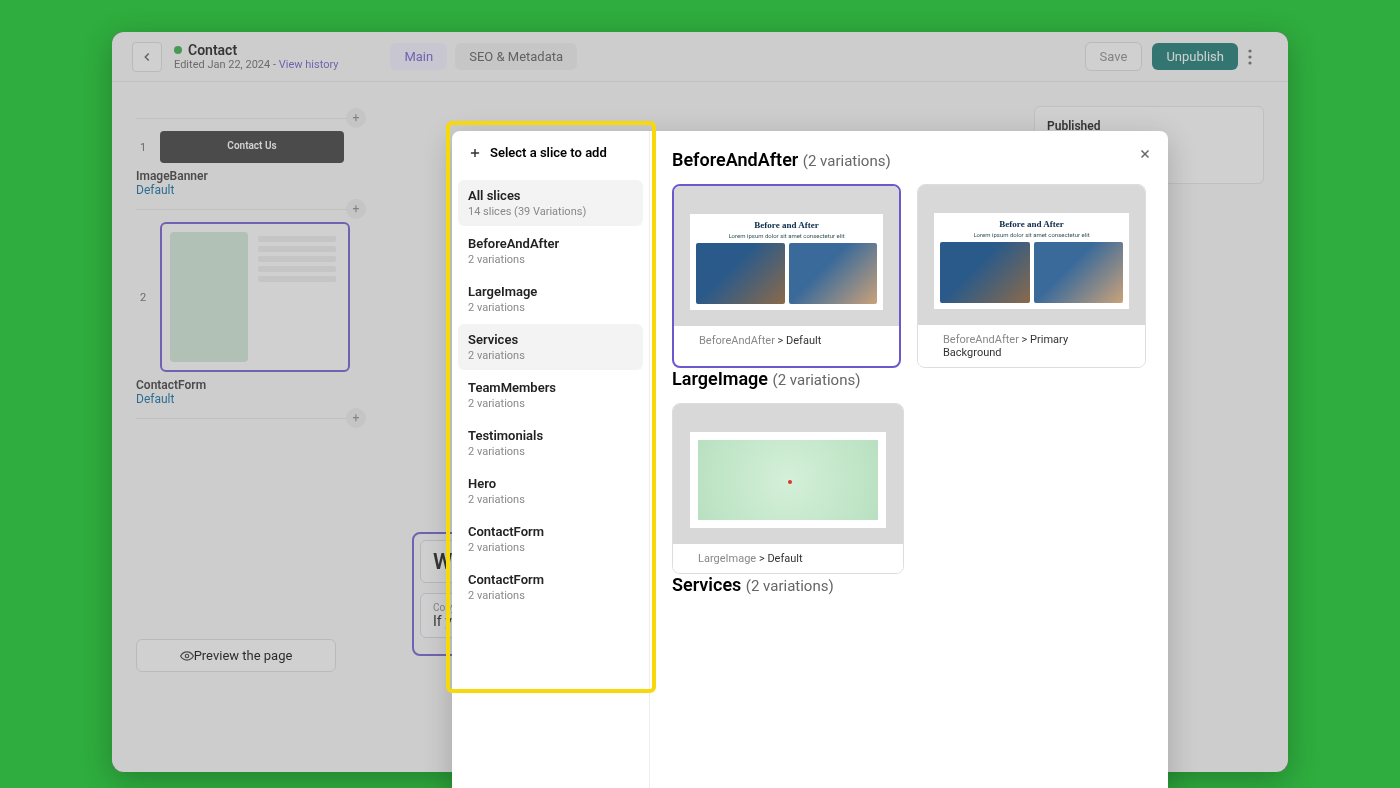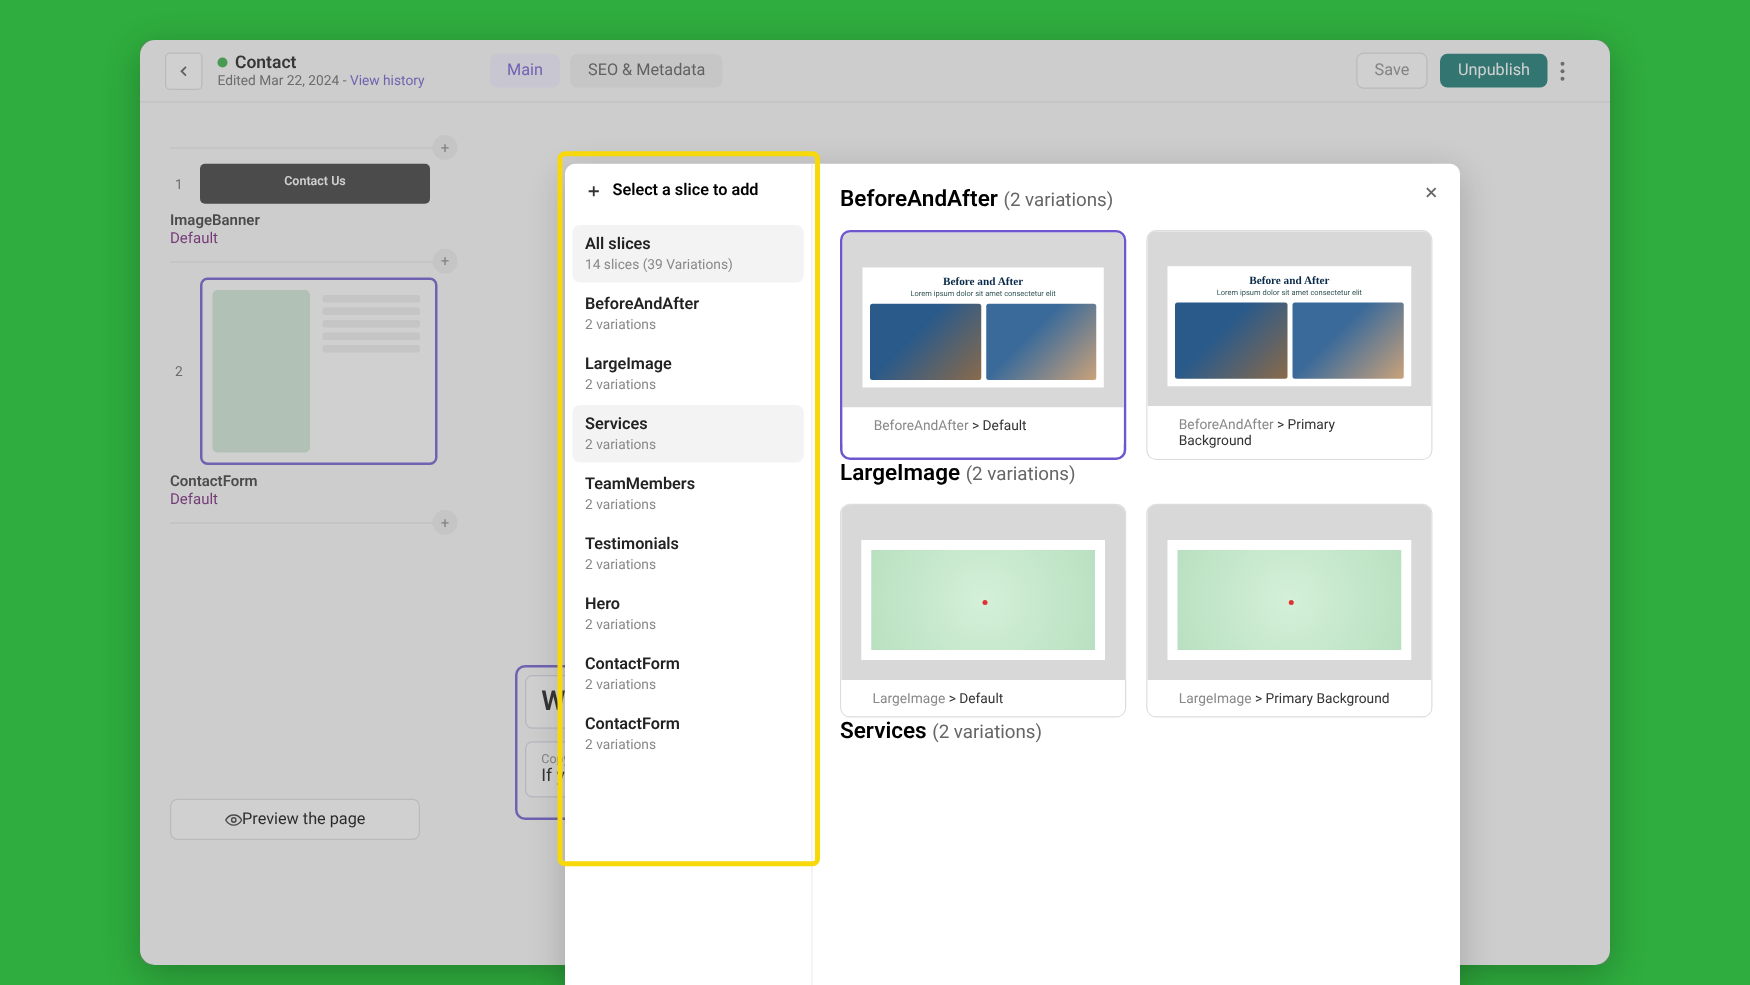--- a/index.html
+++ b/index.html
@@ -30,21 +30,21 @@
   .thumb-row { display:flex; align-items:center; gap:10px;}
   .num-badge { width:14px; text-align:center; font-size:11px; color:#666;}
   .thumb { width:184px; height:32px; background:#333; border-radius:4px; position:relative; overflow:hidden;}
   .thumb-label { position:absolute; color:#fff; font-size:10px; width:100%; text-align:center; top:9px; font-weight:600;}
   .thumb2 { width:190px; height:150px; border:2px solid #6e56cf; border-radius:6px; background:#fff; padding:8px; display:flex; gap:6px;}
   .map-mini { flex:1; background:#cfe8d6; border-radius:4px;}
   .form-mini { flex:1; display:flex; flex-direction:column; gap:4px; padding:4px;}
   .form-mini .ln { height:6px; background:#eee; border-radius:2px;}
   .slice-meta { font-size:12px; margin-top:6px;}
   .slice-meta .nm { font-weight:600; color:#333;}
-  .slice-meta .var { color:#701a75;}
+  .slice-meta .var { color:#0369a1;}
   .preview-btn { width:200px; margin-top:30px; padding:8px; border:1px solid #ddd; border-radius:6px; background:#fff; font-size:13px; display:flex; align-items:center; justify-content:center; gap:0;}
 
   .right-back { position:absolute; right:24px; top:24px; width:230px;}
   .info-card { border:1px solid #e6e6e6; border-radius:6px; padding:12px; background:#fff; font-size:12px;}
   .info-card .hd { font-weight:600; color:#111; margin-bottom:6px;}
   .info-card .row { color:#333; font-size:12px; margin-top:4px;}
 
   .center-back { position:absolute; left:300px; right:280px; top:450px;}
   .field { border:1px solid #d8d8e6; border-radius:6px; background:#fff; padding:8px 12px; margin-bottom:10px;}
   .field .lbl { font-size:10px; color:#888;}
@@ -99,21 +99,21 @@
       <svg width="14" height="14" viewBox="0 0 24 24" fill="none" stroke="#555" stroke-width="2.5">
           <path d="M15 6l-6 6 6 6"></path>
         </svg>
     </div>
     <div class="title-block">
       <div class="title-row">
         <span class="status-dot"></span>
         <span class="page-title">Contact</span>
       </div>
       <div class="subtitle">
-        <span>Edited Mar 22, 2024 - </span><a href="#">View history</a>
+        <span>Edited Jan 22, 2024 - </span><a href="#">View history</a>
       </div>
     </div>
     <div class="tabs">
       <div class="tab active">Main</div>
       <div class="tab sub">SEO &amp; Metadata</div>
     </div>
     <div class="topbar-right">
       <button class="btn-save">Save</button>
       <button class="btn-unpublish">Unpublish</button>
       <div class="more-dots">
@@ -172,20 +172,27 @@
 
       <button class="preview-btn" style="margin-top:220px;">
         <svg width="14" height="14" viewBox="0 0 24 24" fill="none" stroke="#333" stroke-width="2">
             <path d="M1 12s4-7 11-7 11 7 11 7-4 7-11 7S1 12 1 12z"></path>
             <circle cx="12" cy="12" r="3"></circle>
           </svg>
         <span>Preview the page</span>
       </button>
     </div>
 
+    <div class="right-back">
+      <div class="info-card">
+        <div class="hd">Published</div>
+        <div class="row">Mar 22, 2024</div>
+        <div class="row">by Patrick</div>
+      </div>
+    </div>
 
     <div class="center-back">
       <div class="slice-outline">
         <div class="field">
           <div class="val">We're happy to help</div>
         </div>
         <div class="field">
           <div class="lbl">Copy</div>
           <div class="val-sm">If you have any questions or concerns please ask us!</div>
         </div>
@@ -282,28 +289,20 @@
       </div>
       <div class="card-grid">
         <div class="slice-card">
           <div class="card-preview">
               <div class="map-inner">
                 <div class="map-body"></div>
               </div>
             </div>
           <div class="card-label"><span class="pfx">LargeImage</span><span> &gt; Default</span></div>
         </div>
-        <div class="slice-card">
-          <div class="card-preview">
-              <div class="map-inner">
-                <div class="map-body"></div>
-              </div>
-            </div>
-          <div class="card-label"><span class="pfx">LargeImage</span><span> &gt; Primary Background</span></div>
-        </div>
       </div>
 
       <div class="group-title">
         <span>Services</span> <span class="cnt">(2 variations)</span>
       </div>
     </div>
 
     <div class="close-x">
       <svg width="14" height="14" viewBox="0 0 24 24" fill="none" stroke="#666" stroke-width="2.5">
           <path d="M6 6l12 12M18 6L6 18"></path>

